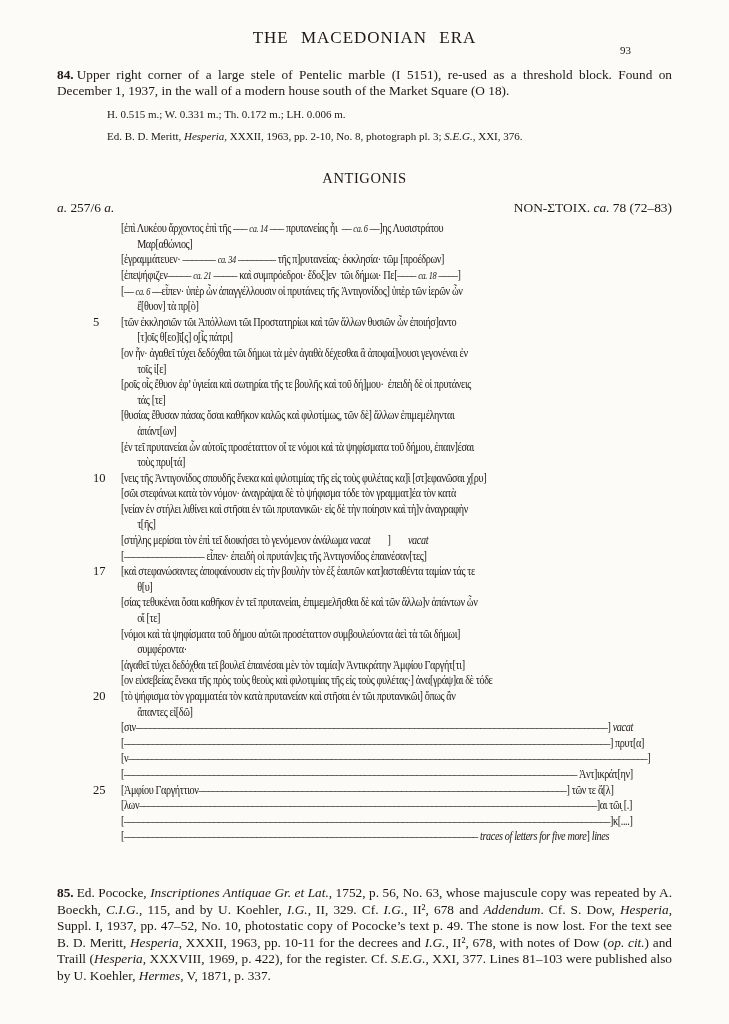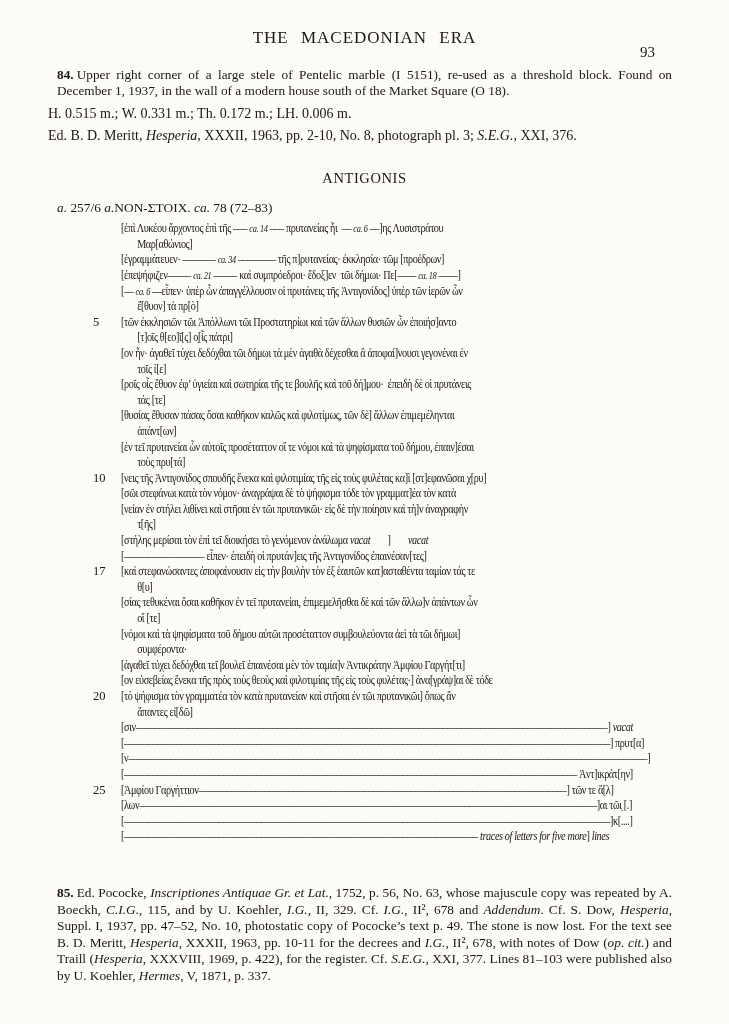--- a/index.html
+++ b/index.html
@@ -3,26 +3,26 @@
 <meta charset="utf-8">
 <style>
   html,body{margin:0;padding:0;background:#e9e7e2;}
   .page{
     width:729px;height:1024px;position:relative;margin:0 auto;
     background:#fcfbf8;color:#1b1815;overflow:hidden;
     font-family:"Liberation Serif","DejaVu Serif",serif;
   }
   .header{position:relative;padding-top:28px;text-align:center;}
   .title{display:inline-block;font-size:17px;letter-spacing:1px;word-spacing:7px;}
-  .pagenum{position:absolute;top:44px;left:640px;font-size:15px;}
+  .pagenum{position:absolute;top:44px;left:620px;font-size:11px;}
   .entry{margin:19px 57px 0 57px;font-size:13.3px;line-height:16.3px;text-align:justify;}
   .enum{font-weight:bold;margin-right:3px;}
-  .indent1{margin:6px 57px 0 48px;font-size:14px;line-height:16.3px;}
+  .indent1{margin:6px 57px 0 107px;font-size:11px;line-height:16.3px;}
   .heading{margin-top:26px;text-align:center;font-size:14.5px;letter-spacing:0.6px;}
-  .metarow{display:flex;justify-content:flex-start;margin:13px 57px 0 57px;font-size:13.4px;}
+  .metarow{display:flex;justify-content:space-between;margin:13px 57px 0 57px;font-size:13.4px;}
   .transcription{margin:5px 47px 0 57px;font-size:12px;line-height:15.6px;}
   .tr-row{display:flex;align-items:flex-start;}
   .tr-num{flex:none;width:64px;box-sizing:border-box;padding-left:36px;font-size:12.5px;}
   .tr-text{flex:none;width:660px;white-space:pre-wrap;letter-spacing:-0.45px;
            transform:scaleX(0.85);transform-origin:0 0;}
   .tr-text.indent{padding-left:19px;box-sizing:border-box;}
   .entry85{margin-top:40px;line-height:16.6px;}
   .small{font-size:0.82em;}
   i,.it{font-style:italic;}
 </style>

